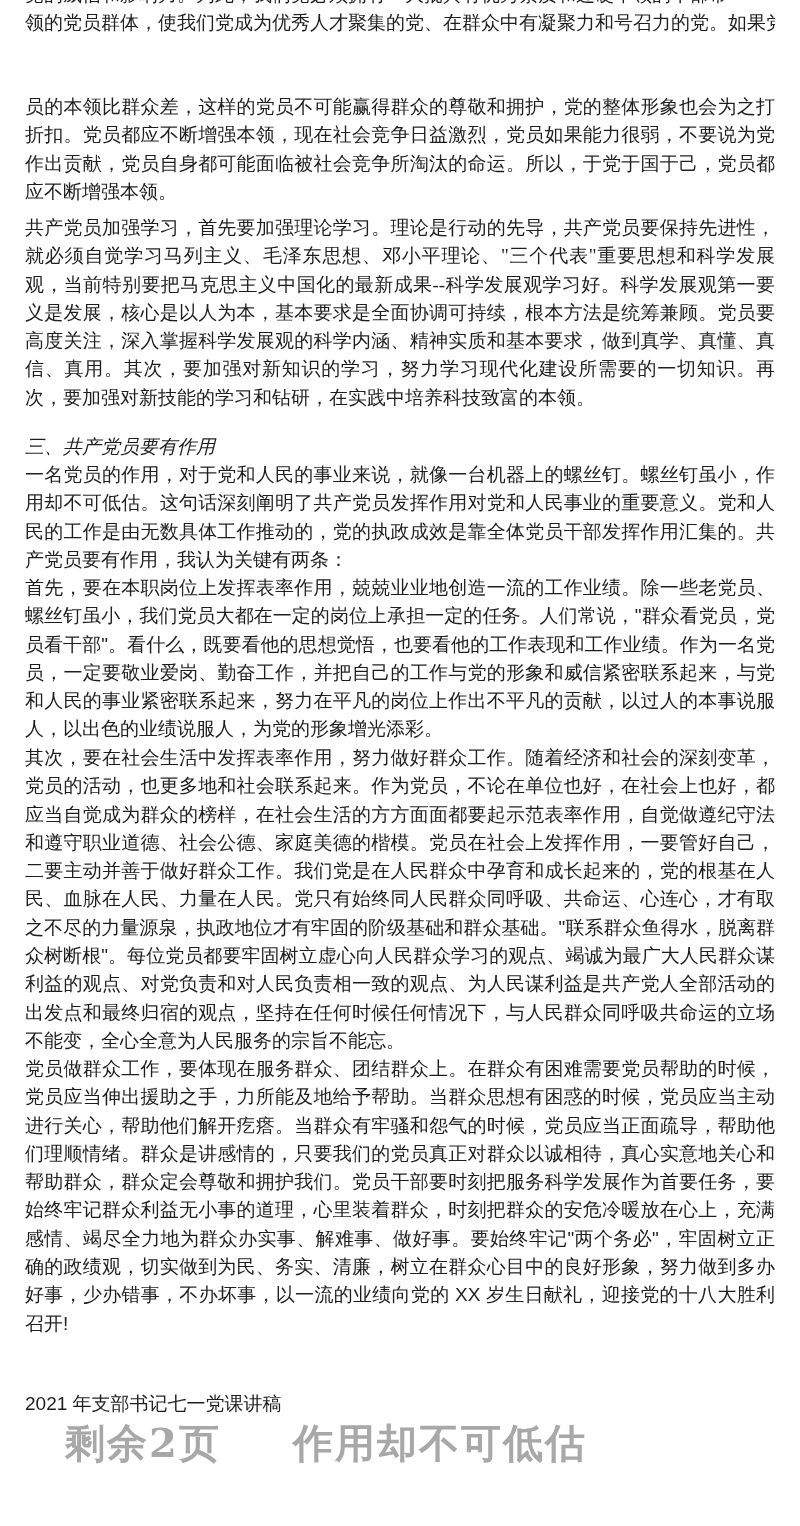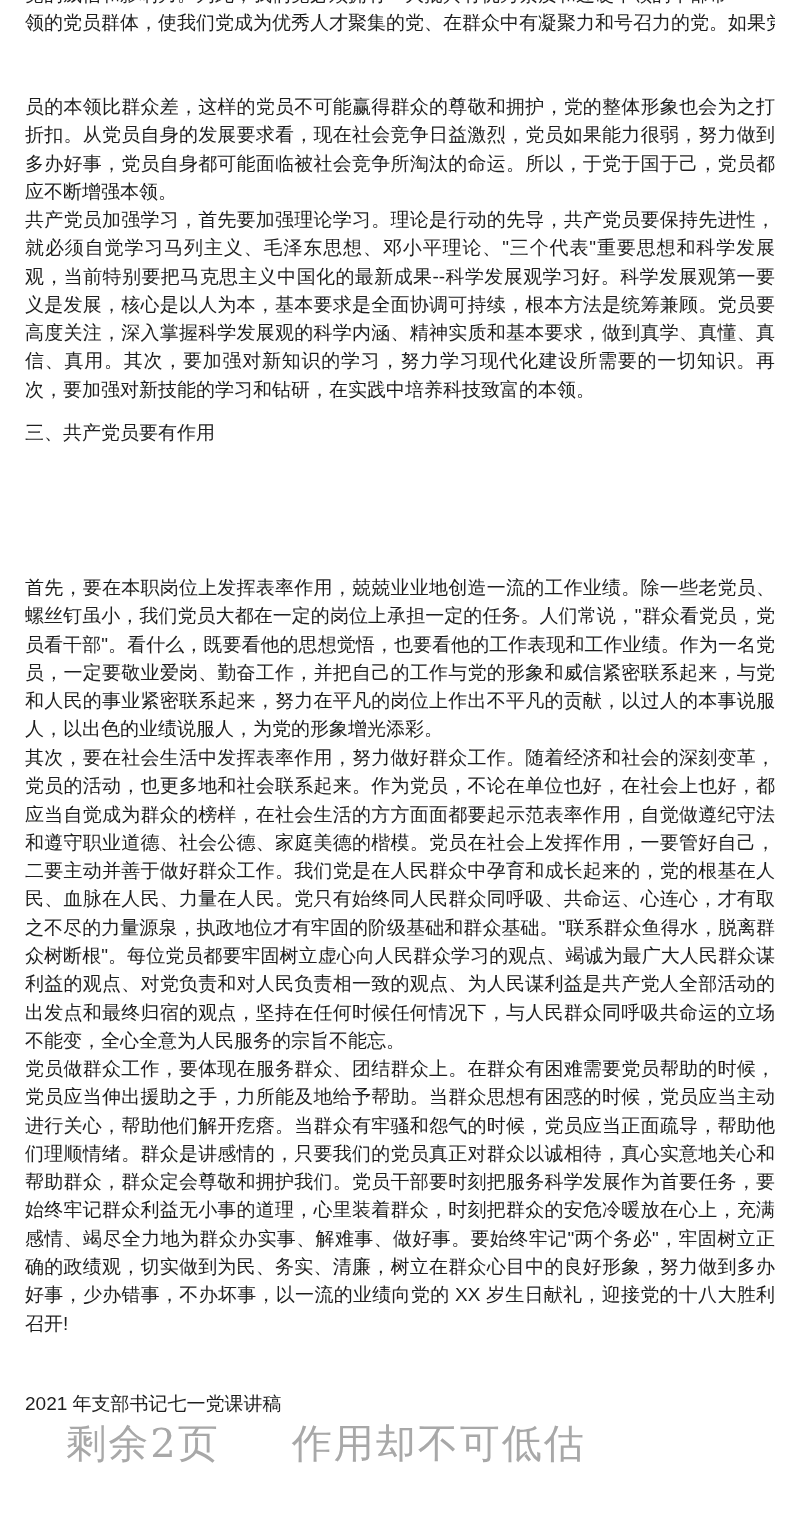--- a/index.html
+++ b/index.html
@@ -32,43 +32,44 @@
   .promo{
     position:absolute;
     left:0;
     top:1419px;
     width:652px;
     display:flex;
     justify-content:center;
     align-items:baseline;
     gap:72px;
     font-family:"DejaVu Serif","Liberation Serif",serif;
-    font-weight:normal;
+    font-weight:bold;
     font-size:40px;
     line-height:48px;
     color:#a8a8a8;
     letter-spacing:2px;
   }
 </style>
 </head>
 <body>
 
 <div id="canvas">
 
   <div class="para" style="top:-19px;">
     <span class="clip-line">党的威信和影响力。为此，我们党必须拥有一大批具有优秀素质和过硬本领的干部带</span>
     <span class="clip-line">领的党员群体，使我们党成为优秀人才聚集的党、在群众中有凝聚力和号召力的党。如果党</span>
   </div>
 
-  <div class="para" style="top:93px;">员的本领比群众差，这样的党员不可能赢得群众的尊敬和拥护，党的整体形象也会为之打折扣。从党员自身的发展要求看，现在社会竞争日益激烈，党员如果能力很弱，努力做到多办好事，党员自身都可能面临被社会竞争所淘汰的命运。所以，于党于国于己，党员都应不断增强本领。</div>
+  <div class="para" style="top:93px;">员的本领比群众差，这样的党员不可能赢得群众的尊敬和拥护，党的整体形象也会为之打折扣。党员都应不断增强本领，现在社会竞争日益激烈，党员如果能力很弱，不要说为党作出贡献，党员自身都可能面临被社会竞争所淘汰的命运。所以，于党于国于己，党员都应不断增强本领。</div>
 
-  <div class="para" style="top:206px;">共产党员加强学习，首先要加强理论学习。理论是行动的先导，共产党员要保持先进性，就必须自觉学习马列主义、毛泽东思想、邓小平理论、"三个代表"重要思想和科学发展观，当前特别要把马克思主义中国化的最新成果--科学发展观学习好。科学发展观第一要义是发展，核心是以人为本，基本要求是全面协调可持续，根本方法是统筹兼顾。党员要高度关注，深入掌握科学发展观的科学内涵、精神实质和基本要求，做到真学、真懂、真信、真用。其次，要加强对新知识的学习，努力学习现代化建设所需要的一切知识。再次，要加强对新技能的学习和钻研，在实践中培养科技致富的本领。</div>
+  <div class="para" style="top:214px;font-family:Liberation Serif, serif;">共产党员加强学习，首先要加强理论学习。理论是行动的先导，共产党员要保持先进性，就必须自觉学习马列主义、毛泽东思想、邓小平理论、"三个代表"重要思想和科学发展观，当前特别要把马克思主义中国化的最新成果--科学发展观学习好。科学发展观第一要义是发展，核心是以人为本，基本要求是全面协调可持续，根本方法是统筹兼顾。党员要高度关注，深入掌握科学发展观的科学内涵、精神实质和基本要求，做到真学、真懂、真信、真用。其次，要加强对新知识的学习，努力学习现代化建设所需要的一切知识。再次，要加强对新技能的学习和钻研，在实践中培养科技致富的本领。</div>
 
-  <div class="para" style="top:419px;">三、共产党员要有作用</div>
+  <div class="para" style="top:433px;font-style:italic;">三、共产党员要有作用</div>
 
+  <div class="para" style="top:461px;">一名党员的作用，对于党和人民的事业来说，就像一台机器上的螺丝钉。螺丝钉虽小，作用却不可低估。这句话深刻阐明了共产党员发挥作用对党和人民事业的重要意义。党和人民的工作是由无数具体工作推动的，党的执政成效是靠全体党员干部发挥作用汇集的。共产党员要有作用，我认为关键有两条：</div>
 
   <div class="para" style="top:574px;">首先，要在本职岗位上发挥表率作用，兢兢业业地创造一流的工作业绩。除一些老党员、螺丝钉虽小，我们党员大都在一定的岗位上承担一定的任务。人们常说，"群众看党员，党员看干部"。看什么，既要看他的思想觉悟，也要看他的工作表现和工作业绩。作为一名党员，一定要敬业爱岗、勤奋工作，并把自己的工作与党的形象和威信紧密联系起来，与党和人民的事业紧密联系起来，努力在平凡的岗位上作出不平凡的贡献，以过人的本事说服人，以出色的业绩说服人，为党的形象增光添彩。</div>
 
   <div class="para" style="top:744px;">其次，要在社会生活中发挥表率作用，努力做好群众工作。随着经济和社会的深刻变革，党员的活动，也更多地和社会联系起来。作为党员，不论在单位也好，在社会上也好，都应当自觉成为群众的榜样，在社会生活的方方面面都要起示范表率作用，自觉做遵纪守法和遵守职业道德、社会公德、家庭美德的楷模。党员在社会上发挥作用，一要管好自己，二要主动并善于做好群众工作。我们党是在人民群众中孕育和成长起来的，党的根基在人民、血脉在人民、力量在人民。党只有始终同人民群众同呼吸、共命运、心连心，才有取之不尽的力量源泉，执政地位才有牢固的阶级基础和群众基础。"联系群众鱼得水，脱离群众树断根"。每位党员都要牢固树立虚心向人民群众学习的观点、竭诚为最广大人民群众谋利益的观点、对党负责和对人民负责相一致的观点、为人民谋利益是共产党人全部活动的出发点和最终归宿的观点，坚持在任何时候任何情况下，与人民群众同呼吸共命运的立场不能变，全心全意为人民服务的宗旨不能忘。</div>
 
   <div class="para" style="top:1055px;">党员做群众工作，要体现在服务群众、团结群众上。在群众有困难需要党员帮助的时候，党员应当伸出援助之手，力所能及地给予帮助。当群众思想有困惑的时候，党员应当主动进行关心，帮助他们解开疙瘩。当群众有牢骚和怨气的时候，党员应当正面疏导，帮助他们理顺情绪。群众是讲感情的，只要我们的党员真正对群众以诚相待，真心实意地关心和帮助群众，群众定会尊敬和拥护我们。党员干部要时刻把服务科学发展作为首要任务，要始终牢记群众利益无小事的道理，心里装着群众，时刻把群众的安危冷暖放在心上，充满感情、竭尽全力地为群众办实事、解难事、做好事。要始终牢记"两个务必"，牢固树立正确的政绩观，切实做到为民、务实、清廉，树立在群众心目中的良好形象，努力做到多办好事，少办错事，不办坏事，以一流的业绩向党的 XX 岁生日献礼，迎接党的十八大胜利召开!</div>
 
   <div class="para" style="top:1366px;margin-top:24px;">2021 年支部书记七一党课讲稿</div>
 
   <div class="promo">

